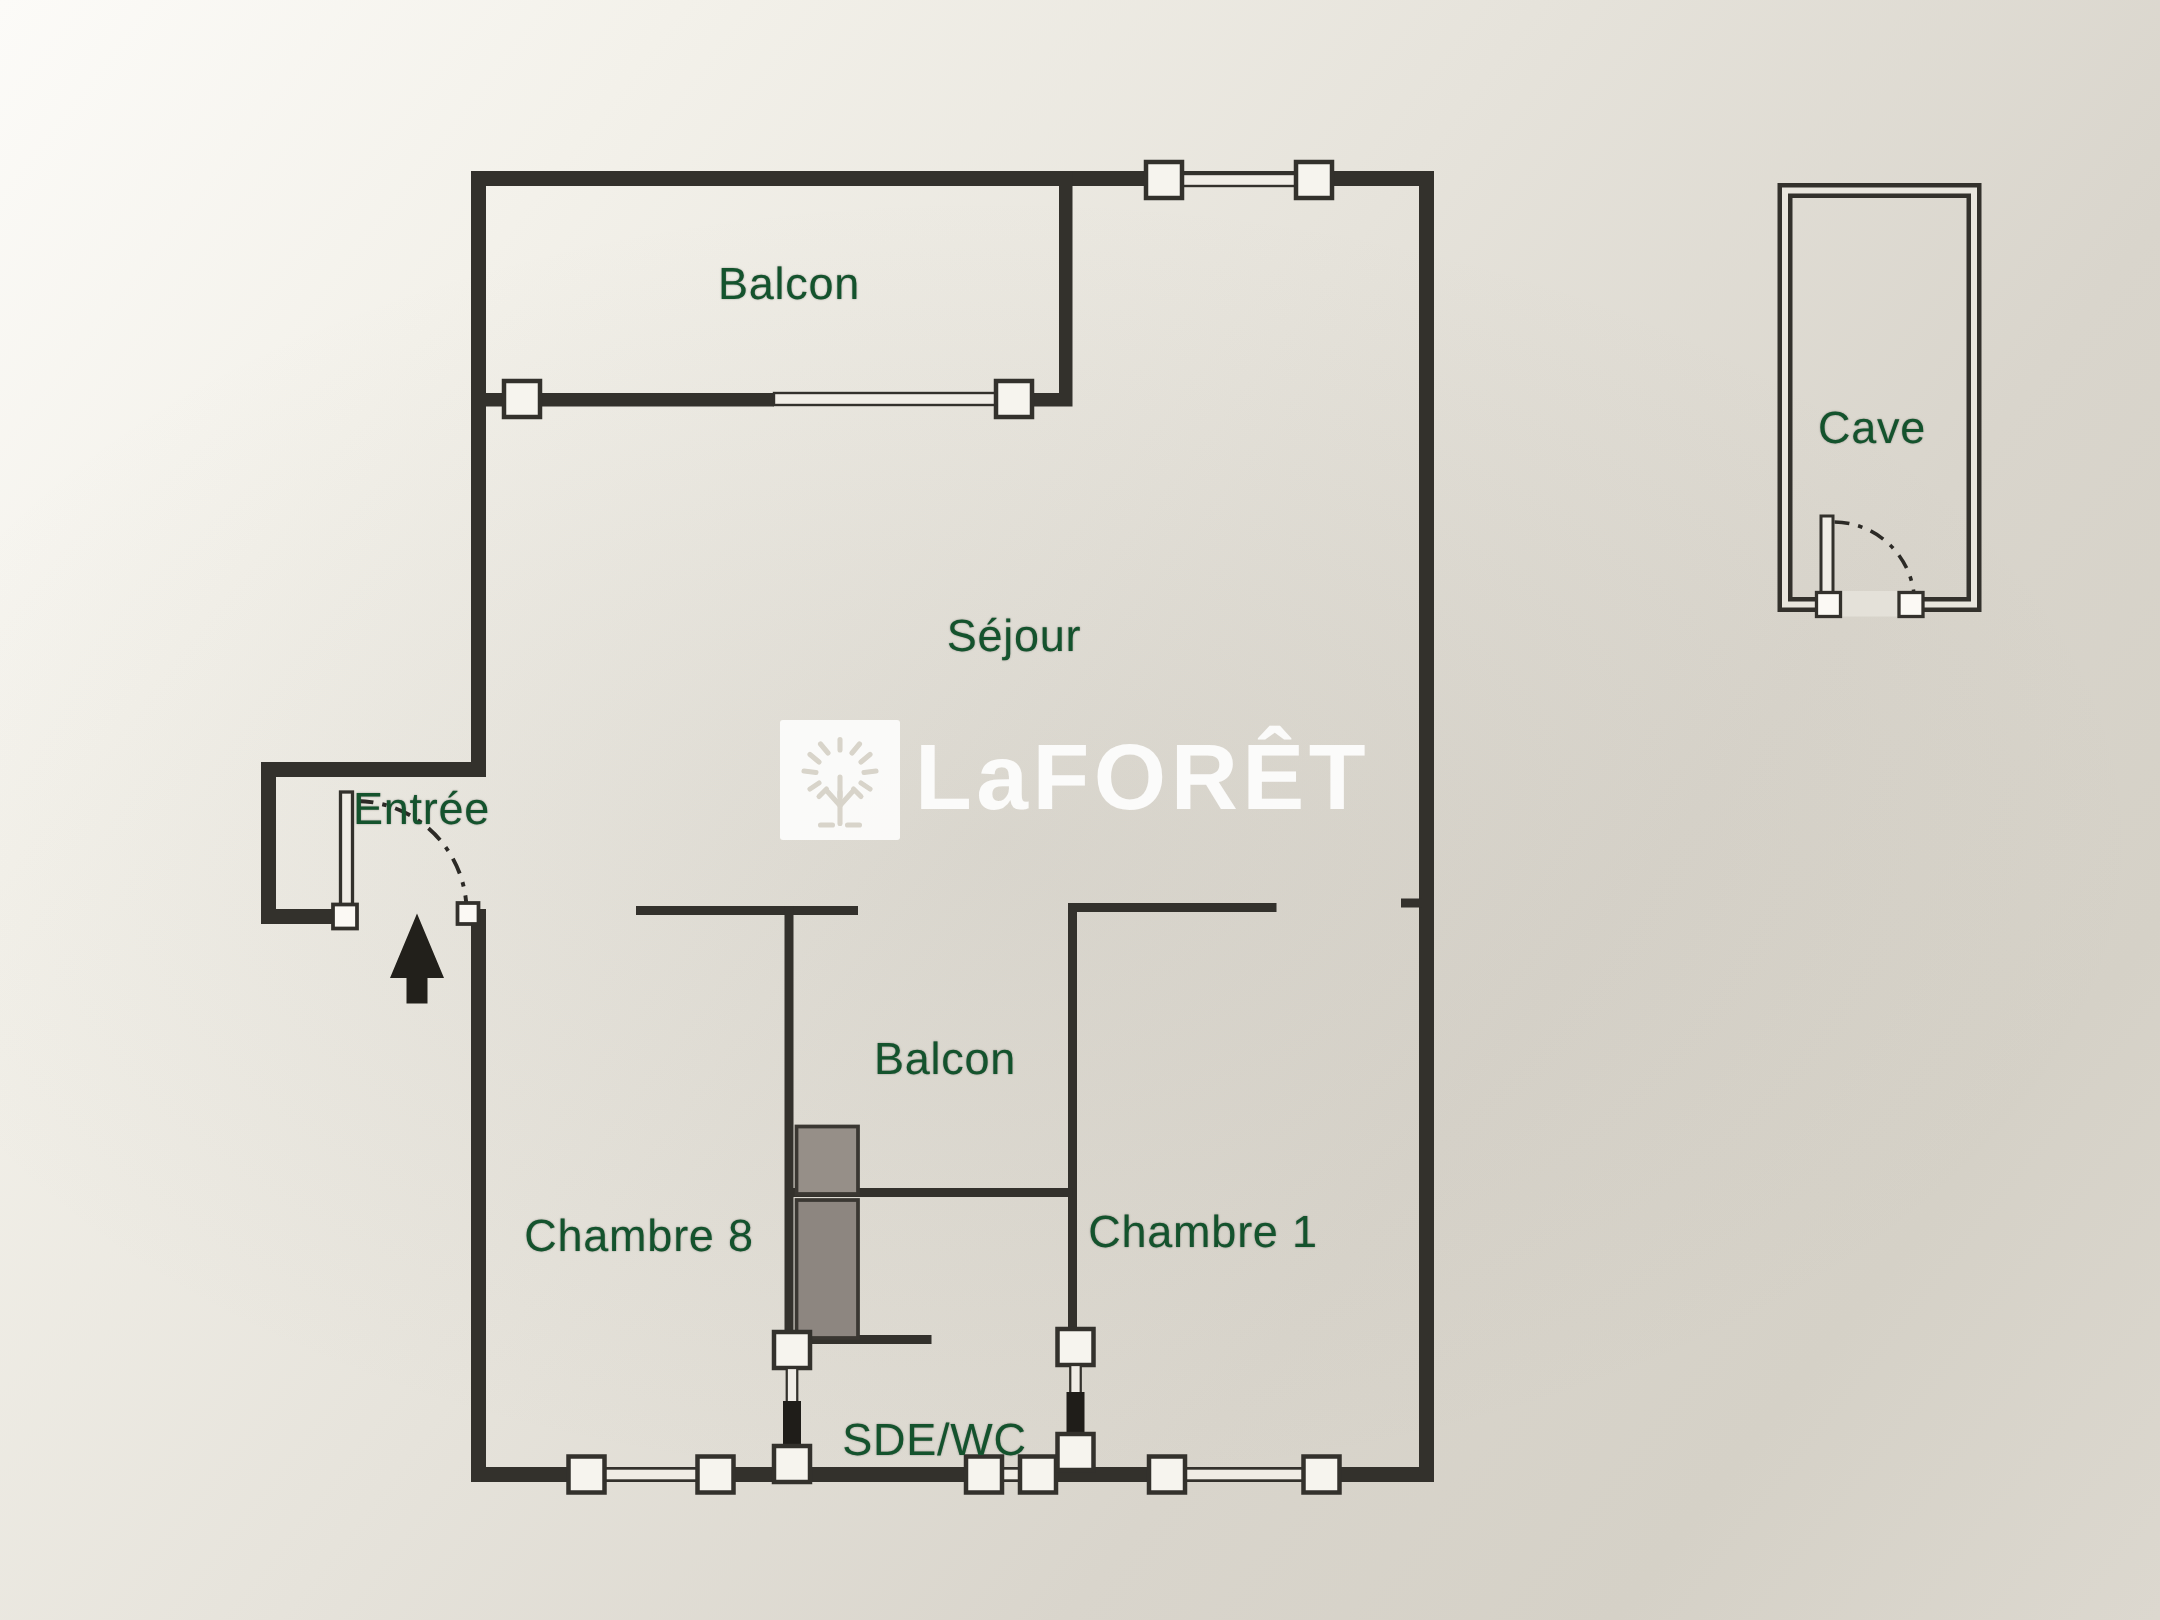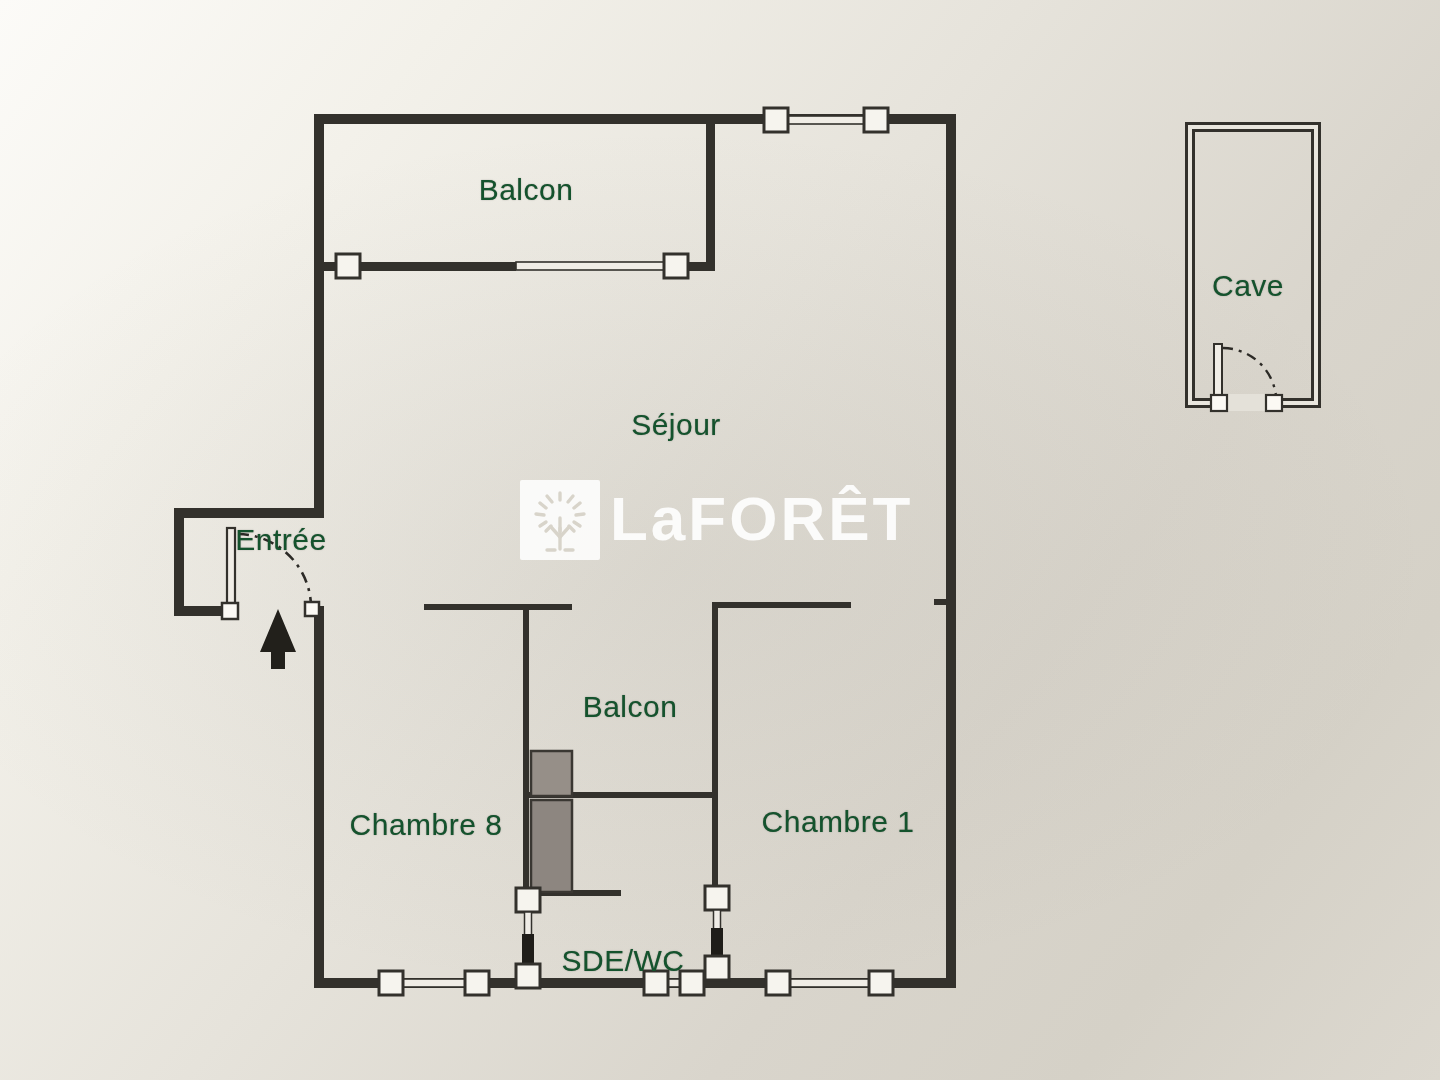--- a/index.html
+++ b/index.html
@@ -123,21 +123,21 @@
       <rect x="1211" y="395" width="16" height="16" fill="#fbf9f4" stroke="#33312c" stroke-width="2.2"></rect>
       <rect x="1266" y="395" width="16" height="16" fill="#fbf9f4" stroke="#33312c" stroke-width="2.2"></rect>
     </g>
   </svg>
 
   <div class="room-label" style="left:526px;top:190px;">Balcon</div>
   <div class="room-label" style="left:676px;top:425px;">Séjour</div>
   <div class="room-label" style="left:281px;top:540px;">Entrée</div>
   <div class="room-label" style="left:630px;top:707px;">Balcon</div>
   <div class="room-label" style="left:426px;top:825px;">Chambre 8</div>
-  <div class="room-label" style="left:838px;top:822px;">Chambre 1</div>
+  <div class="room-label" style="left:802px;top:822px;">Chambre 1</div>
   <div class="room-label" style="left:623px;top:961px;">SDE/WC</div>
   <div class="room-label" style="left:1248px;top:286px;">Cave</div>
 
   <div class="watermark">
     <div class="wm-box">
       <svg width="80" height="80" viewBox="0 0 80 80">
         <g stroke="#d8d4ca" fill="none" stroke-width="3.4" stroke-linecap="round">
           <path d="M40 69 V48"></path>
           <path d="M40 57 L31 47"></path>
           <path d="M40 57 L49 47"></path>

